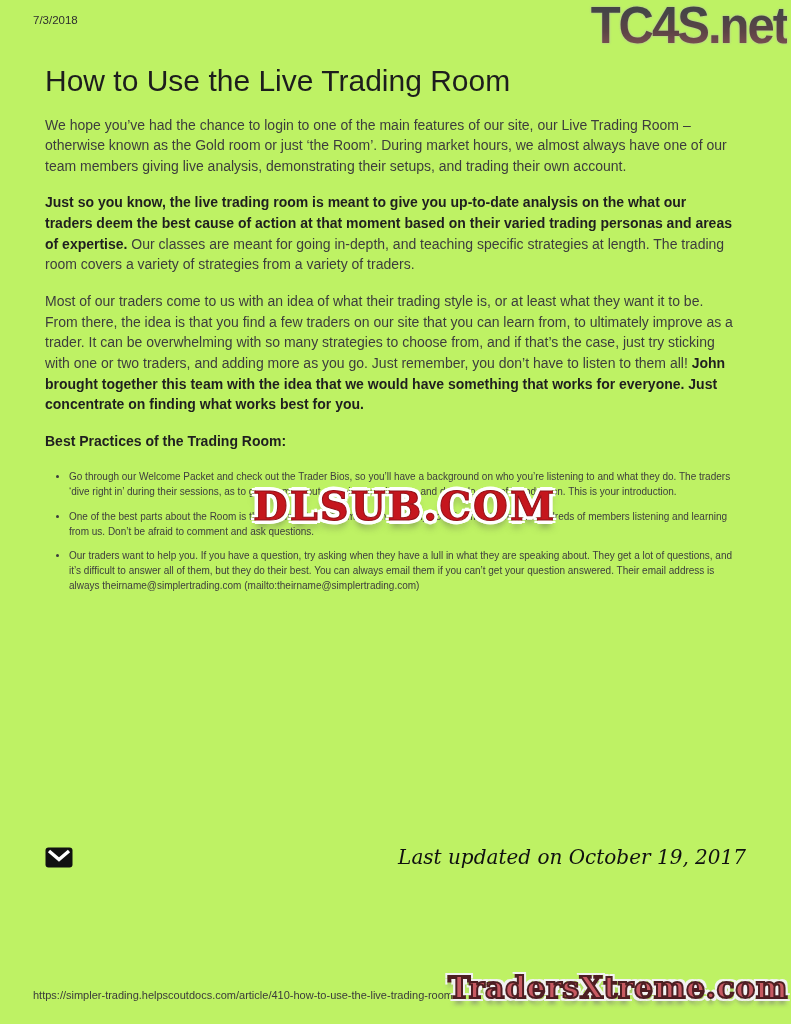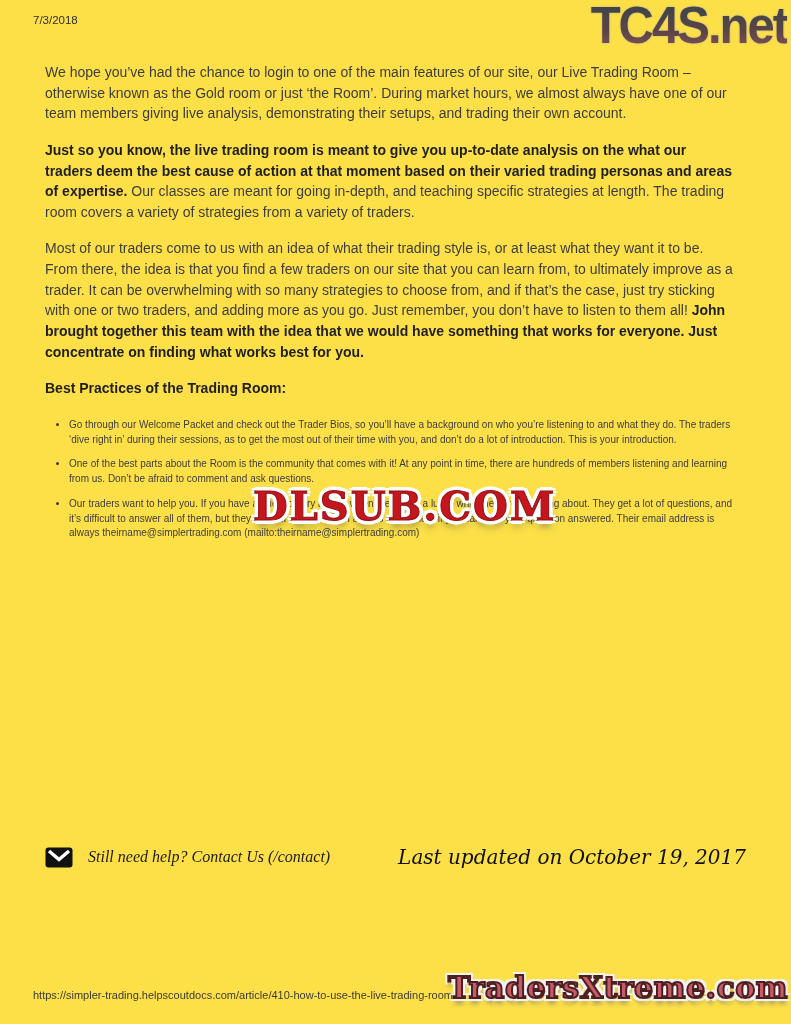--- a/index.html
+++ b/index.html
@@ -1,21 +1,21 @@
 <!DOCTYPE html>
 <html><head>
 <meta charset="utf-8">
 <style>
   * { margin:0; padding:0; box-sizing:border-box; }
   html,body { background:#ffffff; }
   body {
     width:791px; height:1024px; position:relative; overflow:hidden;
     font-family:"Liberation Sans", sans-serif; color:#3d3d3d;
   }
-  .page { position:absolute; inset:0; background:#fde047; }
+  .page { position:absolute; inset:0; background:#bef264; }
 
   
   .print-header {
     position:absolute; top:14px; left:33px; right:33px; height:16px;
     font-size:11.5px; color:#2e2e2e;
   }
   .print-date { position:absolute; left:0; top:0; }
   .print-title {
     position:absolute; left:0; right:0; top:0; text-align:center;
     transform:translateX(32px);
@@ -90,20 +90,21 @@
 
 <div class="page">
 
   <div class="print-header">
     <span class="print-date">7/3/2018</span>
   </div>
 
   <div class="wm wm-top">TC4S.net</div>
 
   <main class="content">
+    <h1>How to Use the Live Trading Room</h1>
 
 
     <p>We hope you’ve had the chance to login to one of the main features of our site, our Live Trading Room – otherwise known as the Gold room or just ‘the Room’. During market hours, we almost always have one of our team members giving live analysis, demonstrating their setups, and trading their own account.</p>
 
     <p><strong>Just so you know, the live trading room is meant to give you up-to-date analysis on the what our traders deem the best cause of action at that moment based on their varied trading personas and areas of expertise.</strong><span> Our classes are meant for going in-depth, and teaching specific strategies at length. The trading room covers a variety of strategies from a variety of traders.</span></p>
 
     <p><span>Most of our traders come to us with an idea of what their trading style is, or at least what they want it to be. From there, the idea is that you find a few traders on our site that you can learn from, to ultimately improve as a trader. It can be overwhelming with so many strategies to choose from, and if that’s the case, just try sticking with one or two traders, and adding more as you go. Just remember, you don’t have to listen to them all! </span><strong>John brought together this team with the idea that we would have something that works for everyone. Just concentrate on finding what works best for you.</strong></p>
 
     <p class="list-heading">Best Practices of the Trading Room:</p>
 
@@ -117,21 +118,20 @@
 
   <div class="wm wm-mid">DLSUB.COM</div>
 
   <div class="help-footer">
     <span class="mail-icon">
       <svg width="28" height="21" viewBox="0 0 28 21">
         <rect x="0.5" y="0.5" width="27" height="20" rx="3" fill="#111111"></rect>
         <path d="M4 4 L14 12.5 L24 4" fill="none" stroke="#ffffff" stroke-width="3.4"></path>
       </svg>
     </span>
-    <span class="help-text">Still need help? Contact Us (/contact)</span>
     <span class="updated">Last updated on October 19, 2017</span>
   </div>
 
   <div class="url-footer">https://simpler-trading.helpscoutdocs.com/article/410-how-to-use-the-live-trading-room</div>
 
   <div class="wm wm-bottom">TradersXtreme.com</div>
 
 </div>
 
 </body></html>

